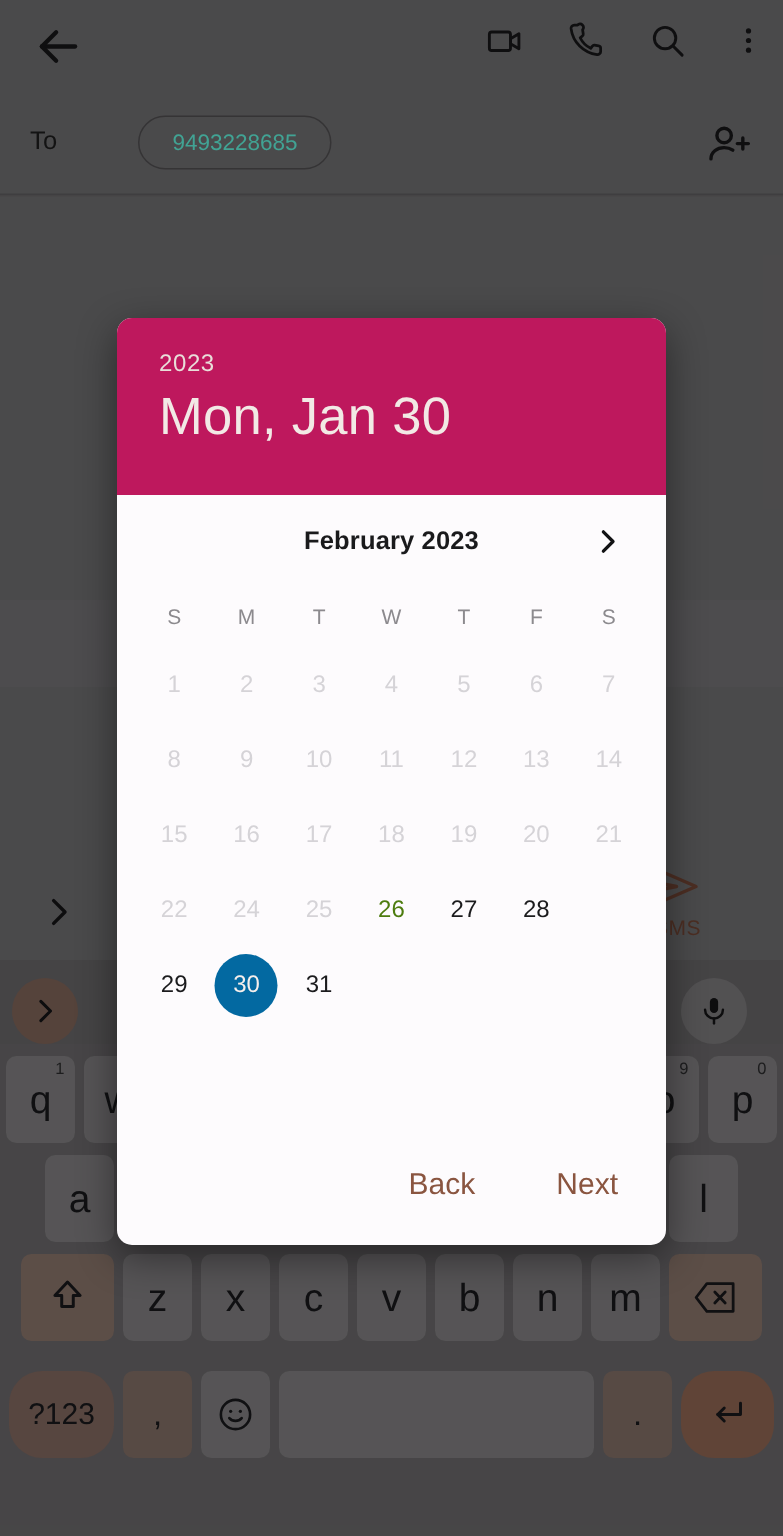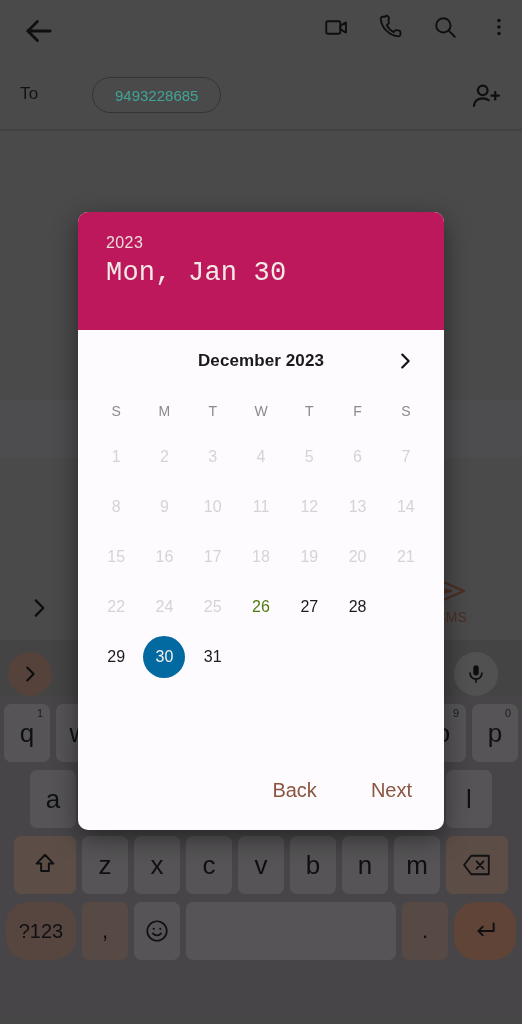--- a/index.html
+++ b/index.html
@@ -58,35 +58,35 @@
   .k-shift, .k-del { width:62px; height:58px; background:#857066; }
   .k-sym { width:70px; height:58px; background:#7d655c; border-radius:22px; font-size:20px; }
   .k-comma, .k-period { width:46px; height:58px; background:#7d6a62; font-size:22px; }
   .k-emoji { width:46px; height:58px; font-size:22px; }
   .k-space { width:210px; height:58px; background:#7b797b; }
   .k-enter { width:62px; height:58px; background:#8a6250; border-radius:22px; }
 
   .row1 { top:8px; }
   .row2 { top:74px; }
   .row3 { top:140px; }
-  .row4 { top:206px;justify-content:center; }
+  .row4 { top:218px;justify-content:center; }
 
   
   #scrim { position:absolute; inset:0; background:rgba(0,0,0,0.30); }
 
   
   #dialog {
     position:absolute; left:78px; top:212px; width:366px; height:618px;
     border-radius:10px; overflow:hidden;
     background:#fdfbfd;
     box-shadow:0 8px 26px rgba(0,0,0,.45);
   }
   .dlg-header { height:118px; background:#be185d; padding:22px 28px 0 28px; }
   .dlg-year { font-size:16px; color:#e9ded9; letter-spacing:.4px; font-weight:500; }
-  .dlg-date { font-size:27px; color:#f2e9e5; font-weight:400; margin-top:6px; letter-spacing:.2px;font-family:Liberation Mono, monospace; }
+  .dlg-date { font-size:35px; color:#f2e9e5; font-weight:400; margin-top:6px; letter-spacing:.2px; }
 
   .dlg-body { padding:0 14px; }
   .month-nav {
     height:62px; display:flex; align-items:center; position:relative;
   }
   .month-title {
     position:absolute; left:0; right:0; text-align:center;
     font-size:17px; font-weight:700; color:#1a1a1c; letter-spacing:.1px;
   }
   .nav-next {
@@ -341,21 +341,21 @@
   <div id="scrim"></div>
 
   <div id="dialog">
     <div class="dlg-header">
       <div class="dlg-year">2023</div>
       <div class="dlg-date">Mon, Jan 30</div>
     </div>
 
     <div class="dlg-body">
       <div class="month-nav">
-        <div class="month-title">December 2023</div>
+        <div class="month-title">February 2023</div>
         <div class="nav-next">
           <svg width="22" height="22" viewBox="0 0 24 24" fill="none" stroke="#121214" stroke-width="2.4" stroke-linecap="round" stroke-linejoin="round">
             <path d="M9 5l7 7-7 7"></path>
           </svg>
         </div>
       </div>
 
       <div class="dow-row" id="dow-row">
           <div class="dow">S</div>
           <div class="dow">M</div>

